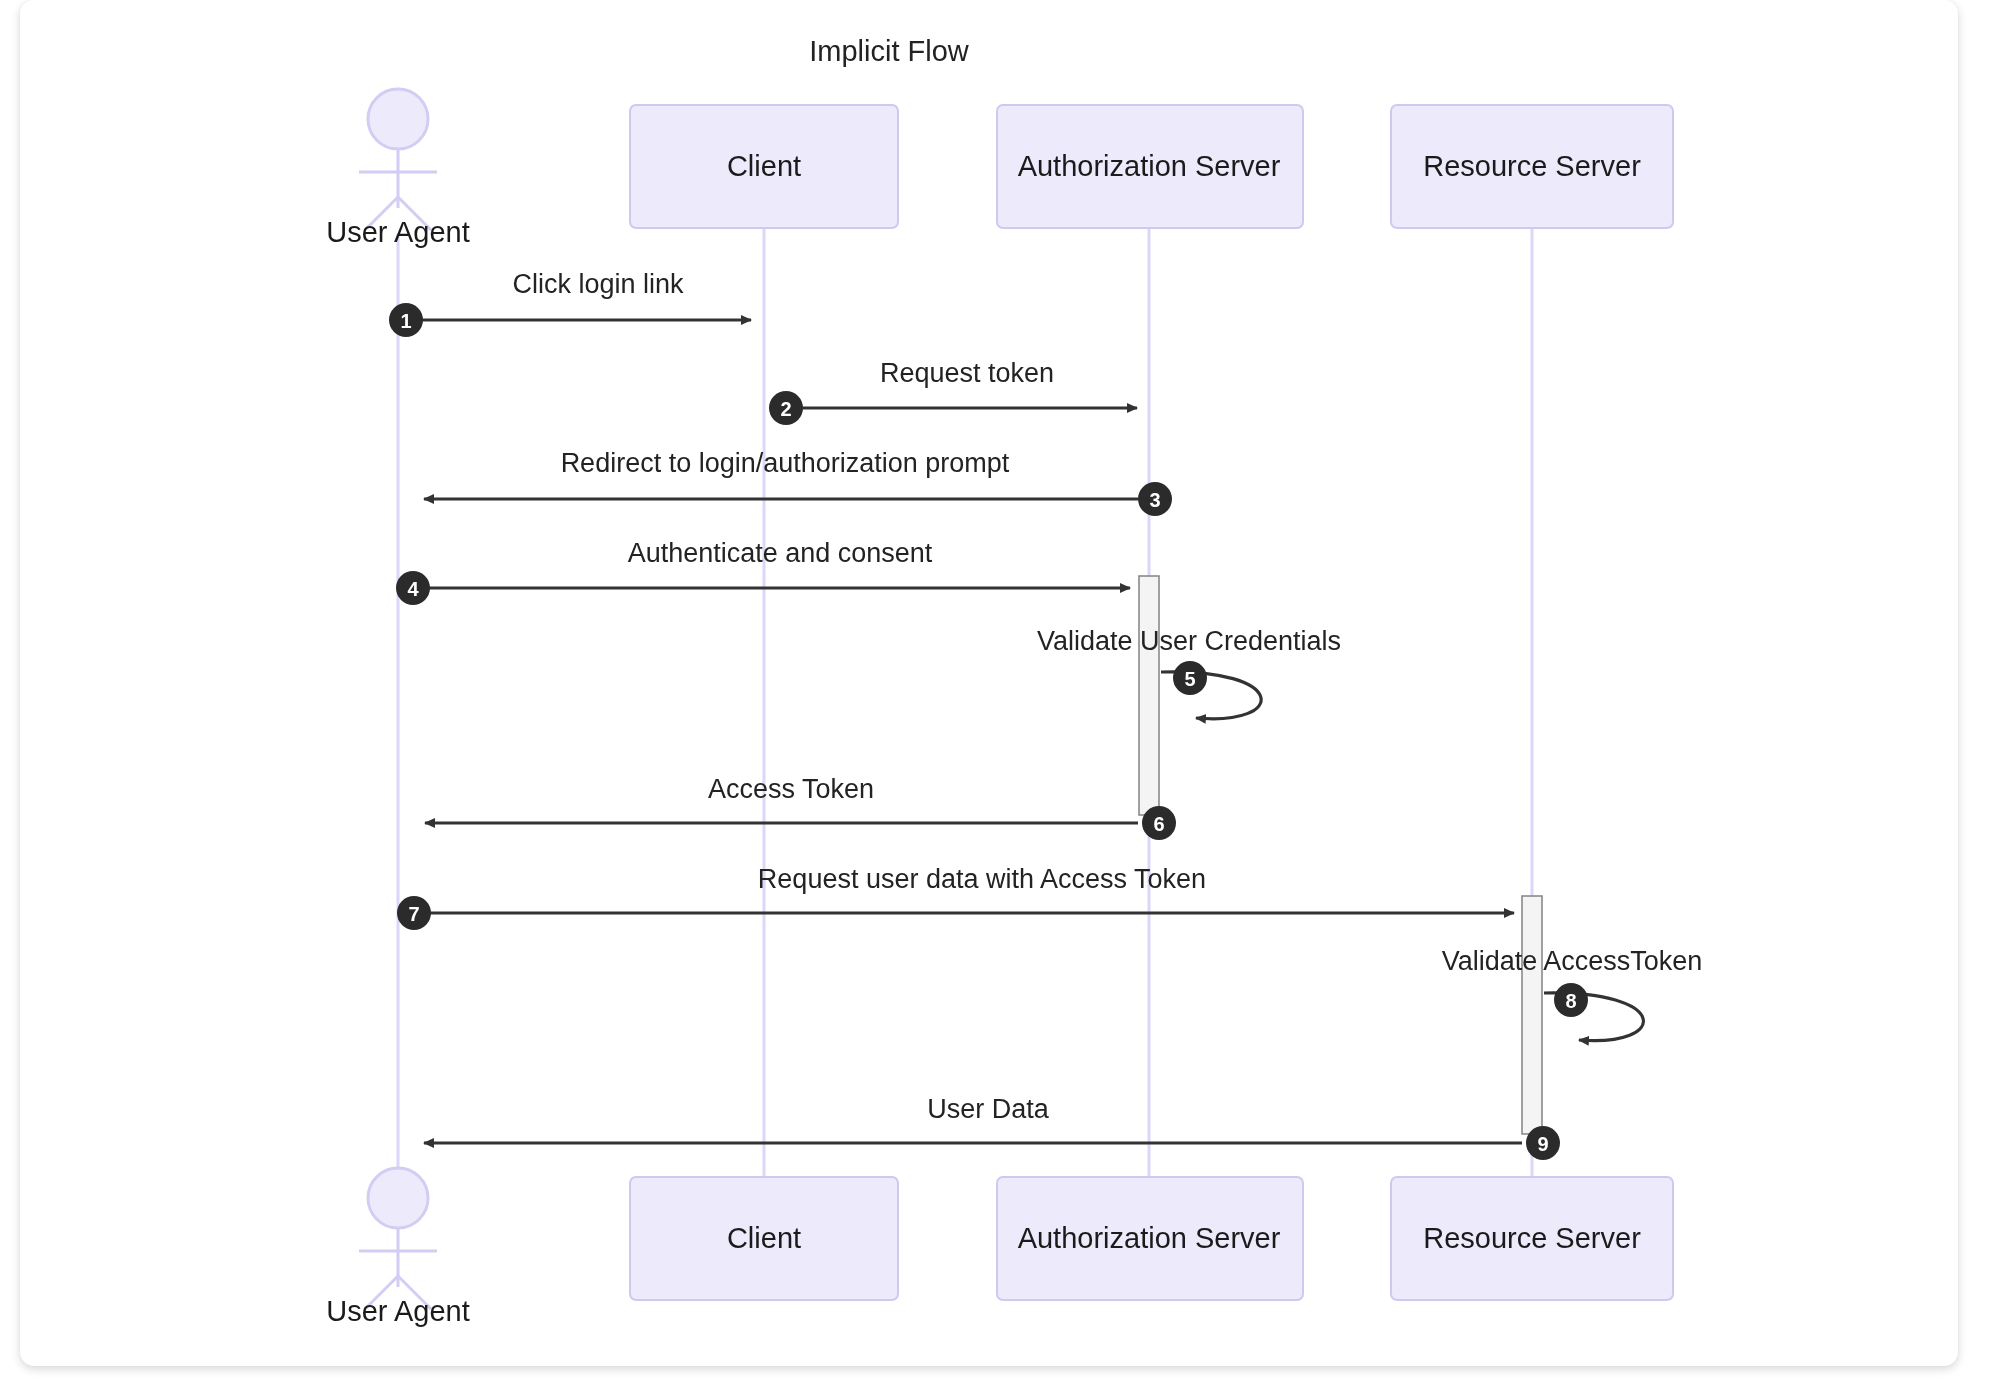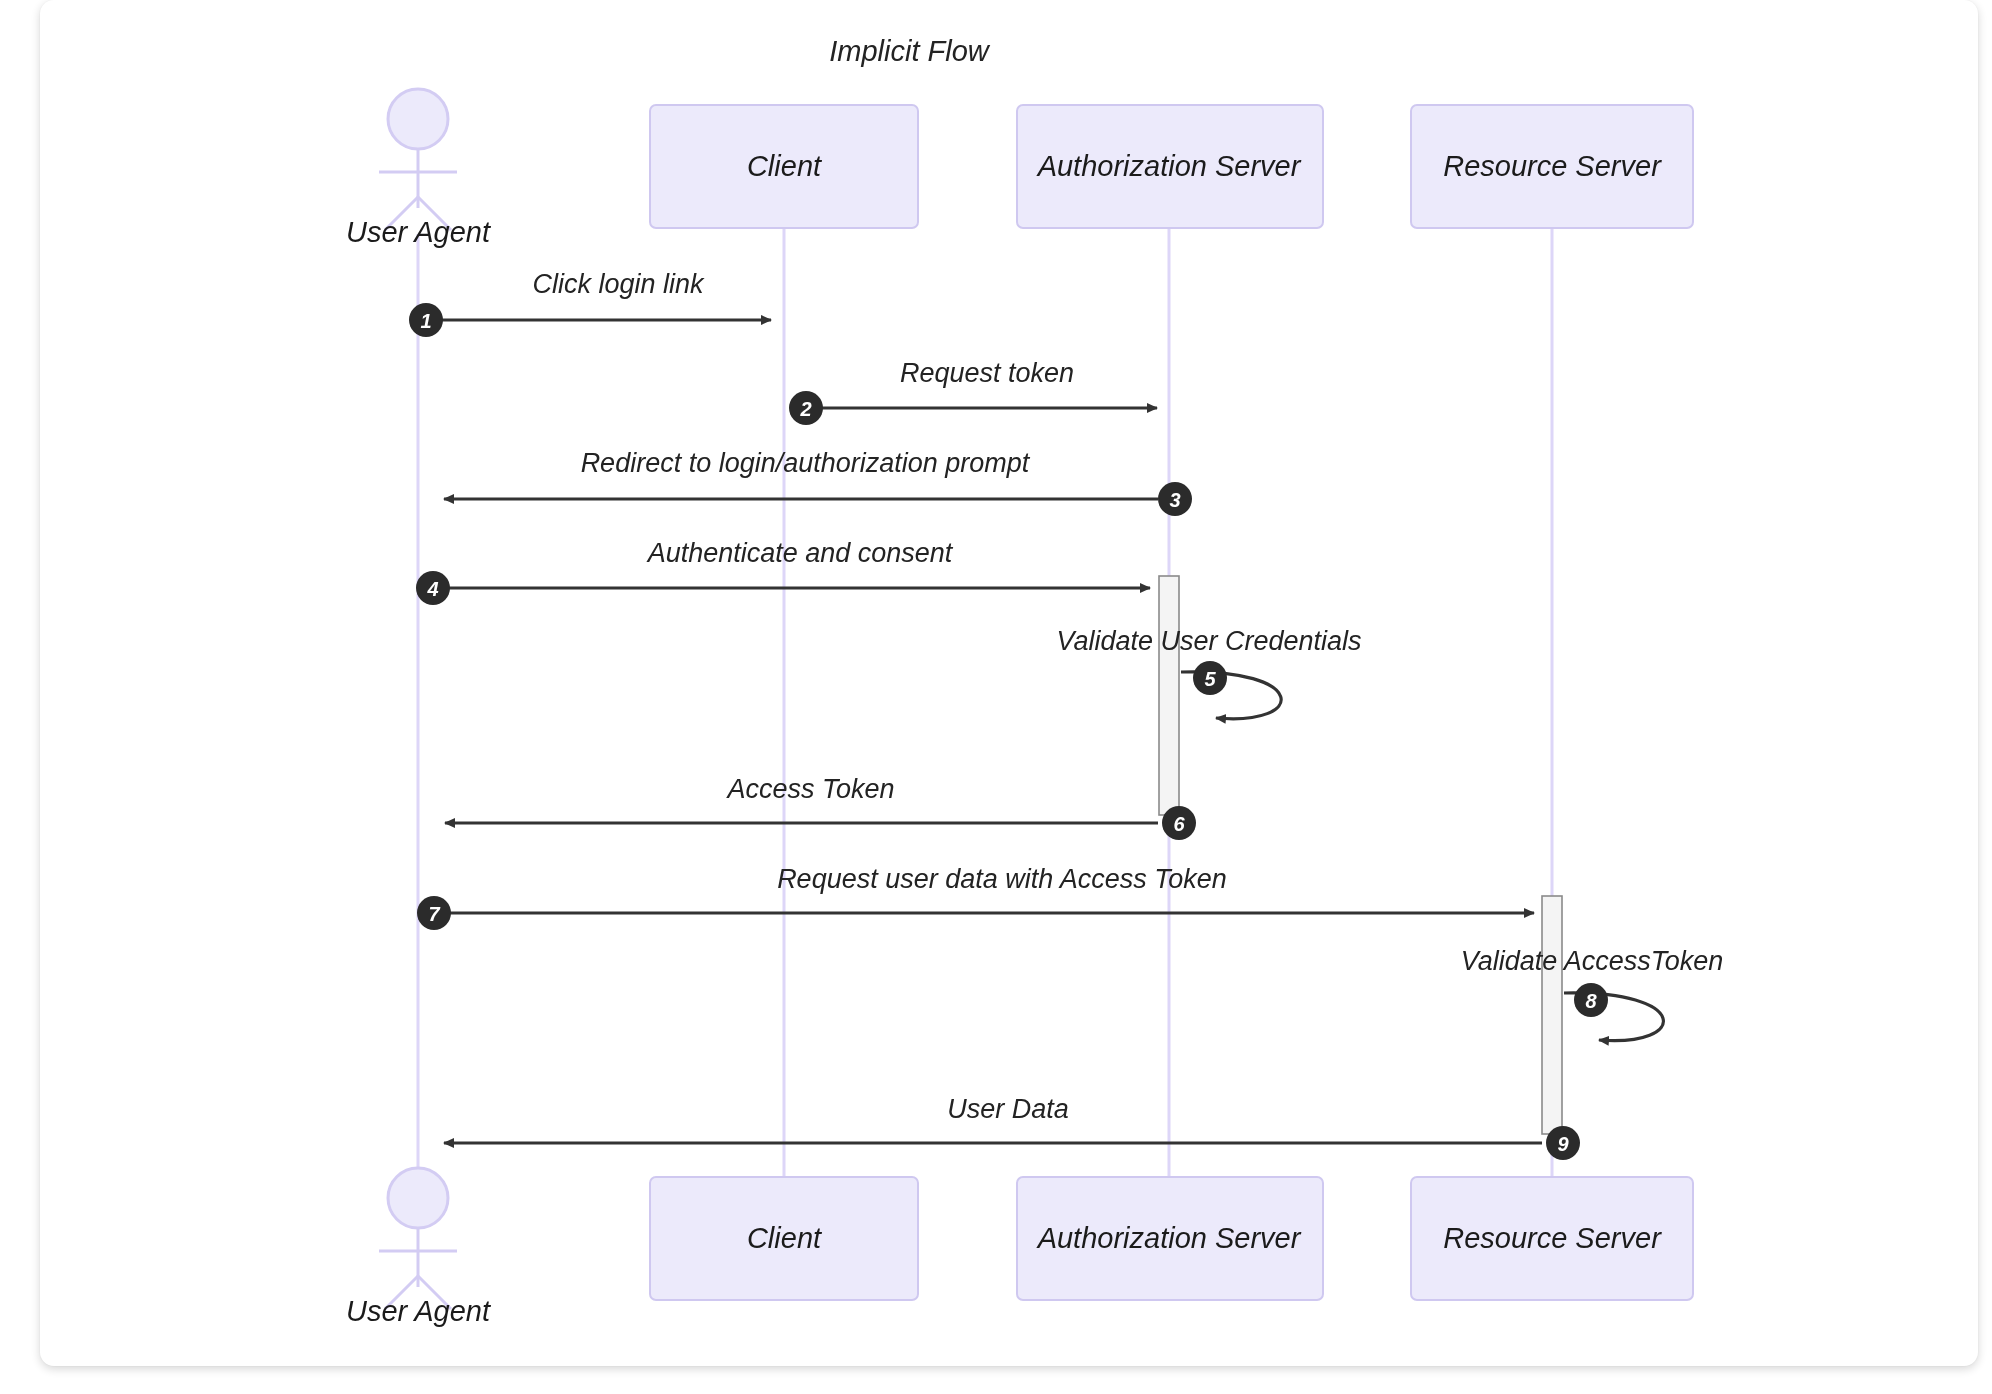--- a/index.html
+++ b/index.html
@@ -10,28 +10,27 @@
   }
   #viewport {
     position: relative;
     width: 1992px;
     height: 1394px;
     overflow: hidden;
     background: #ffffff;
   }
   #card {
     position: absolute;
-    left: 40px;
+    left: 20px;
     top: 0px;
     width: 1938px;
     height: 1366px;
     background: #ffffff;
     border-radius: 14px;
     box-shadow: 0 3px 10px rgba(0,0,0,0.16), 0 0 0 1px rgba(0,0,0,0.015);
-    font-style: italic;
   }
   #stage {
     position: absolute;
     left: 0;
     top: 0;
     width: 1938px;
     height: 1366px;
   }
   svg#diagram {
     display: block;

